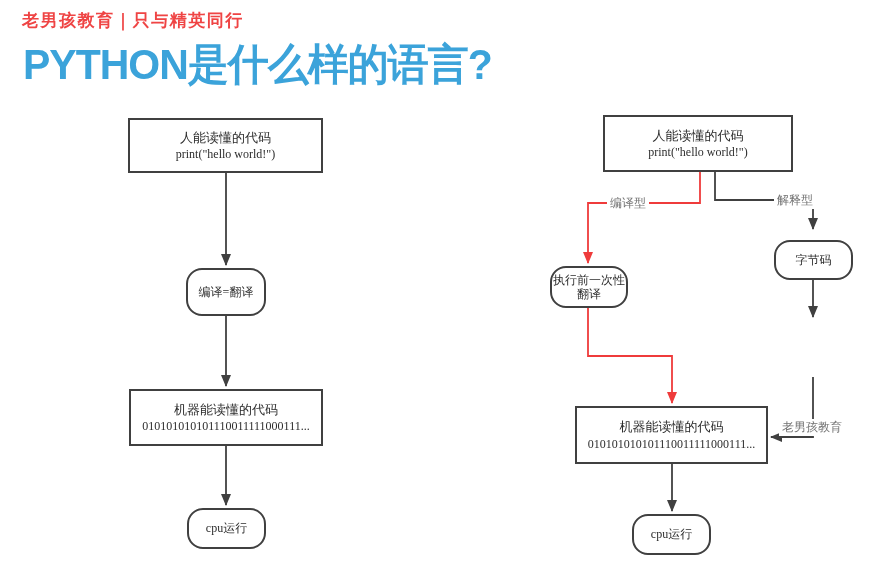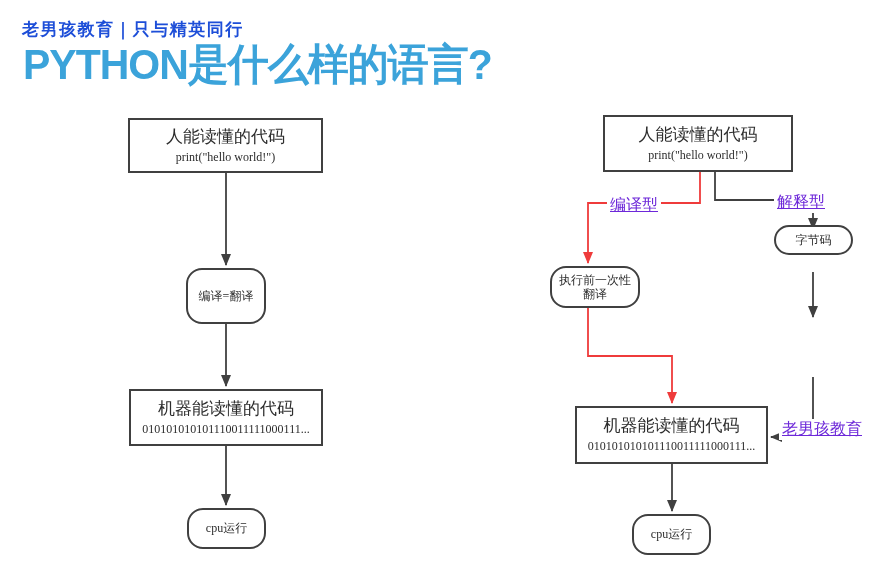--- a/index.html
+++ b/index.html
@@ -1,44 +1,44 @@
 <!DOCTYPE html>
 <html><head>
 <meta charset="utf-8">
 <style>
   html,body { margin:0; padding:0; background:#fff; }
   .page {
     position:relative; width:889px; height:584px; background:#ffffff;
     overflow:hidden; font-family:"Liberation Serif", serif;
   }
   .brand {
-    position:absolute; left:22px; top:18px;
+    position:absolute; left:22px; top:9px;
     font-family:"Liberation Sans", sans-serif;
-    font-size:17px; font-weight:bold; color:#1d4ed8; letter-spacing:1.5px;
+    font-size:17px; font-weight:bold; color:#ef4444; letter-spacing:1.5px;
   }
   .title {
     position:absolute; left:23px; top:36px; margin:0;
     font-family:"Liberation Sans", sans-serif;
     font-size:41px; font-weight:800; color:#3ba3da; letter-spacing:-1px;
     transform:scaleY(1.05); transform-origin:left top;
   }
   .connectors { position:absolute; left:0; top:0; }
   .node {
     position:absolute; box-sizing:border-box;
     display:flex; flex-direction:column; align-items:center; justify-content:center;
     text-align:center; background:#ffffff; border:2px solid #404040; color:#2d2d2d;
     line-height:1.35;
   }
   .pill   { border-radius:16px; }
   .circle { border-radius:50%; }
-  .l1 { font-size:17px; }
+  .l1 { font-size:13px; }
   .l2 { font-size:12px; }
   .edge-label {
     position:absolute; background:#ffffff; padding:0 3px;
-    font-size:16px; color:#6d28d9; white-space:nowrap;text-decoration:underline;
+    font-size:12px; color:#737373; white-space:nowrap;
   }
 </style>
 </head>
 <body>
 
 <div class="page">
 
   <div class="brand">老男孩教育｜只与精英同行</div>
   <h1 class="title">PYTHON是什么样的语言?</h1>
 
@@ -63,47 +63,47 @@
     <path d="M813,272 L813,317" stroke="#404040" stroke-width="1.8" fill="none" marker-end="url(#ah-dark)"></path>
     <path d="M813,377 L813,437 L771,437" stroke="#404040" stroke-width="1.8" fill="none" marker-end="url(#ah-dark)"></path>
     <path d="M672,464 L672,511" stroke="#404040" stroke-width="1.8" fill="none" marker-end="url(#ah-dark)"></path>
   </svg>
 
   <div class="node rect" style="left:128px; top:118px; width:195px; height:55px;">
     <div class="l1">人能读懂的代码</div>
     <div class="l2">print("hello world!")</div>
   </div>
 
-  <div class="node pill" style="left:186px; top:268px; width:80px; height:56px;">
+  <div class="node pill" style="left:186px; top:268px; width:80px; height:48px;">
     <div class="l2">编译=翻译</div>
   </div>
 
   <div class="node rect" style="left:129px; top:389px; width:194px; height:57px;">
     <div class="l1">机器能读懂的代码</div>
     <div class="l2">010101010101110011111000111...</div>
   </div>
 
   <div class="node pill" style="left:187px; top:508px; width:79px; height:41px;">
     <div class="l2">cpu运行</div>
   </div>
 
   <div class="node rect" style="left:603px; top:115px; width:190px; height:57px;">
     <div class="l1">人能读懂的代码</div>
     <div class="l2">print("hello world!")</div>
   </div>
 
   <div class="edge-label" style="left:607px; top:195px;">编译型</div>
   <div class="edge-label" style="left:774px; top:192px;">解释型</div>
 
-  <div class="node pill" style="left:550px; top:266px; width:90px; height:42px; line-height:1.2;">
+  <div class="node pill" style="left:550px; top:266px; width:78px; height:42px; line-height:1.2;">
     <div class="l2">执行前一次性</div>
     <div class="l2">翻译</div>
   </div>
 
-  <div class="node pill" style="left:774px; top:225px; width:79px; height:30px;">
+  <div class="node pill" style="left:774px; top:240px; width:79px; height:40px;">
     <div class="l2">字节码</div>
   </div>
 
 
   <div class="edge-label" style="left:779px; top:419px;">老男孩教育</div>
 
   <div class="node rect" style="left:575px; top:406px; width:193px; height:58px;">
     <div class="l1">机器能读懂的代码</div>
     <div class="l2">010101010101110011111000111...</div>
   </div>

